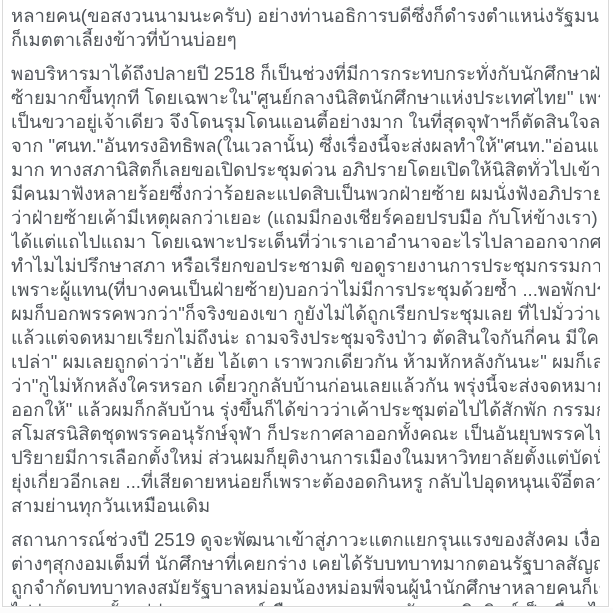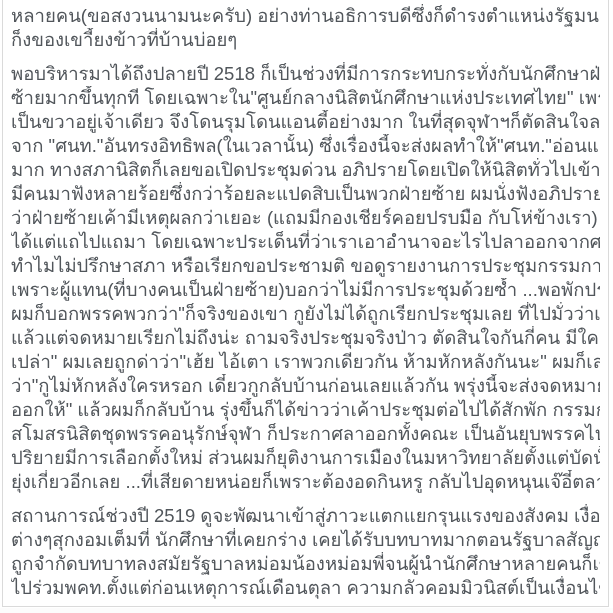--- a/index.html
+++ b/index.html
@@ -38,41 +38,42 @@
     background: #fcfcfc;
   }
 </style>
 </head>
 <body>
 
 <div class="panel" style="border-left-color: rgb(218, 218, 218); border-right-color: rgb(218, 218, 218); border-bottom-color: rgb(218, 218, 218);">
   <div class="article" style="color: rgb(81, 86, 91);">
       <p>
         <span class="line">หลายคน(ขอสงวนนามนะครับ) อย่างท่านอธิการบดีซึ่งก็ดำรงตำแหน่งรัฐมนตรีด้วย</span>
-        <span class="line">ก็งของเขาี้ยงข้าวที่บ้านบ่อยๆ</span>
+        <span class="line">ก็เมตตาเลี้ยงข้าวที่บ้านบ่อยๆ</span>
       </p>
       <p>
         <span class="line">พอบริหารมาได้ถึงปลายปี 2518 ก็เป็นช่วงที่มีการกระทบกระทั่งกับนักศึกษาฝ่าย</span>
         <span class="line">ซ้ายมากขึ้นทุกที โดยเฉพาะใน"ศูนย์กลางนิสิตนักศึกษาแห่งประเทศไทย" เพราะเรา</span>
         <span class="line">เป็นขวาอยู่เจ้าเดียว จึงโดนรุมโดนแอนตี้อย่างมาก ในที่สุดจุฬาฯก็ตัดสินใจลาออก</span>
         <span class="line">จาก "ศนท."อันทรงอิทธิพล(ในเวลานั้น) ซึ่งเรื่องนี้จะส่งผลทำให้"ศนท."อ่อนแอลง</span>
         <span class="line">มาก ทางสภานิสิตก็เลยขอเปิดประชุมด่วน อภิปรายโดยเปิดให้นิสิตทั่วไปเข้าฟังด้วย</span>
         <span class="line">มีคนมาฟังหลายร้อยซึ่งกว่าร้อยละแปดสิบเป็นพวกฝ่ายซ้าย ผมนั่งฟังอภิปรายก็รู้สึก</span>
         <span class="line">ว่าฝ่ายซ้ายเค้ามีเหตุผลกว่าเยอะ (แถมมีกองเชียร์คอยปรบมือ กับโห่ข้างเรา) ข้างเรา</span>
         <span class="line">ได้แต่แถไปแถมา โดยเฉพาะประเด็นที่ว่าเราเอาอำนาจอะไรไปลาออกจากศนท.</span>
         <span class="line">ทำไมไม่ปรึกษาสภา หรือเรียกขอประชามติ ขอดูรายงานการประชุมกรรมการด้วย</span>
         <span class="line">เพราะผู้แทน(ที่บางคนเป็นฝ่ายซ้าย)บอกว่าไม่มีการประชุมด้วยซ้ำ ...พอพักประชุม</span>
         <span class="line">ผมก็บอกพรรคพวกว่า"ก็จริงของเขา กูยังไม่ได้ถูกเรียกประชุมเลย ที่ไปมั่วว่าเรียก</span>
         <span class="line">แล้วแต่จดหมายเรียกไม่ถึงน่ะ ถามจริงประชุมจริงป่าว ตัดสินใจกันกี่คน มีใครสั่งมารึ</span>
         <span class="line">เปล่า" ผมเลยถูกด่าว่า"เฮ้ย ไอ้เตา เราพวกเดียวกัน ห้ามหักหลังกันนะ" ผมก็เลยบอก</span>
         <span class="line">ว่า"กูไม่หักหลังใครหรอก เดี๋ยวกูกลับบ้านก่อนเลยแล้วกัน พรุ่งนี้จะส่งจดหมายลา</span>
         <span class="line">ออกให้" แล้วผมก็กลับบ้าน รุ่งขึ้นก็ได้ข่าวว่าเค้าประชุมต่อไปได้สักพัก กรรมการ</span>
         <span class="line">สโมสรนิสิตชุดพรรคอนุรักษ์จุฬา ก็ประกาศลาออกทั้งคณะ เป็นอันยุบพรรคไปโดย</span>
         <span class="line">ปริยายมีการเลือกตั้งใหม่ ส่วนผมก็ยุติงานการเมืองในมหาวิทยาลัยตั้งแต่บัดนั้นไม่ได้</span>
         <span class="line">ยุ่งเกี่ยวอีกเลย ...ที่เสียดายหน่อยก็เพราะต้องอดกินหรู กลับไปอุดหนุนเจ๊อี๋ตลาด</span>
+        <span class="line">สามย่านทุกวันเหมือนเดิม</span>
       </p>
       <p>
         <span class="line">สถานการณ์ช่วงปี 2519 ดูจะพัฒนาเข้าสู่ภาวะแตกแยกรุนแรงของสังคม เงื่อนไข</span>
         <span class="line">ต่างๆสุกงอมเต็มที่ นักศึกษาที่เคยกร่าง เคยได้รับบทบาทมากตอนรัฐบาลสัญญา ก็</span>
         <span class="line">ถูกจำกัดบทบาทลงสมัยรัฐบาลหม่อมน้องหม่อมพี่จนผู้นำนักศึกษาหลายคนก็เข้าป่า</span>
         <span class="line">ไปร่วมพคท.ตั้งแต่ก่อนเหตุการณ์เดือนตุลา ความกลัวคอมมิวนิสต์เป็นเงื่อนไขสำคัญ</span>
       </p>
     </div>
 </div>
 <div class="below-strip"></div>

